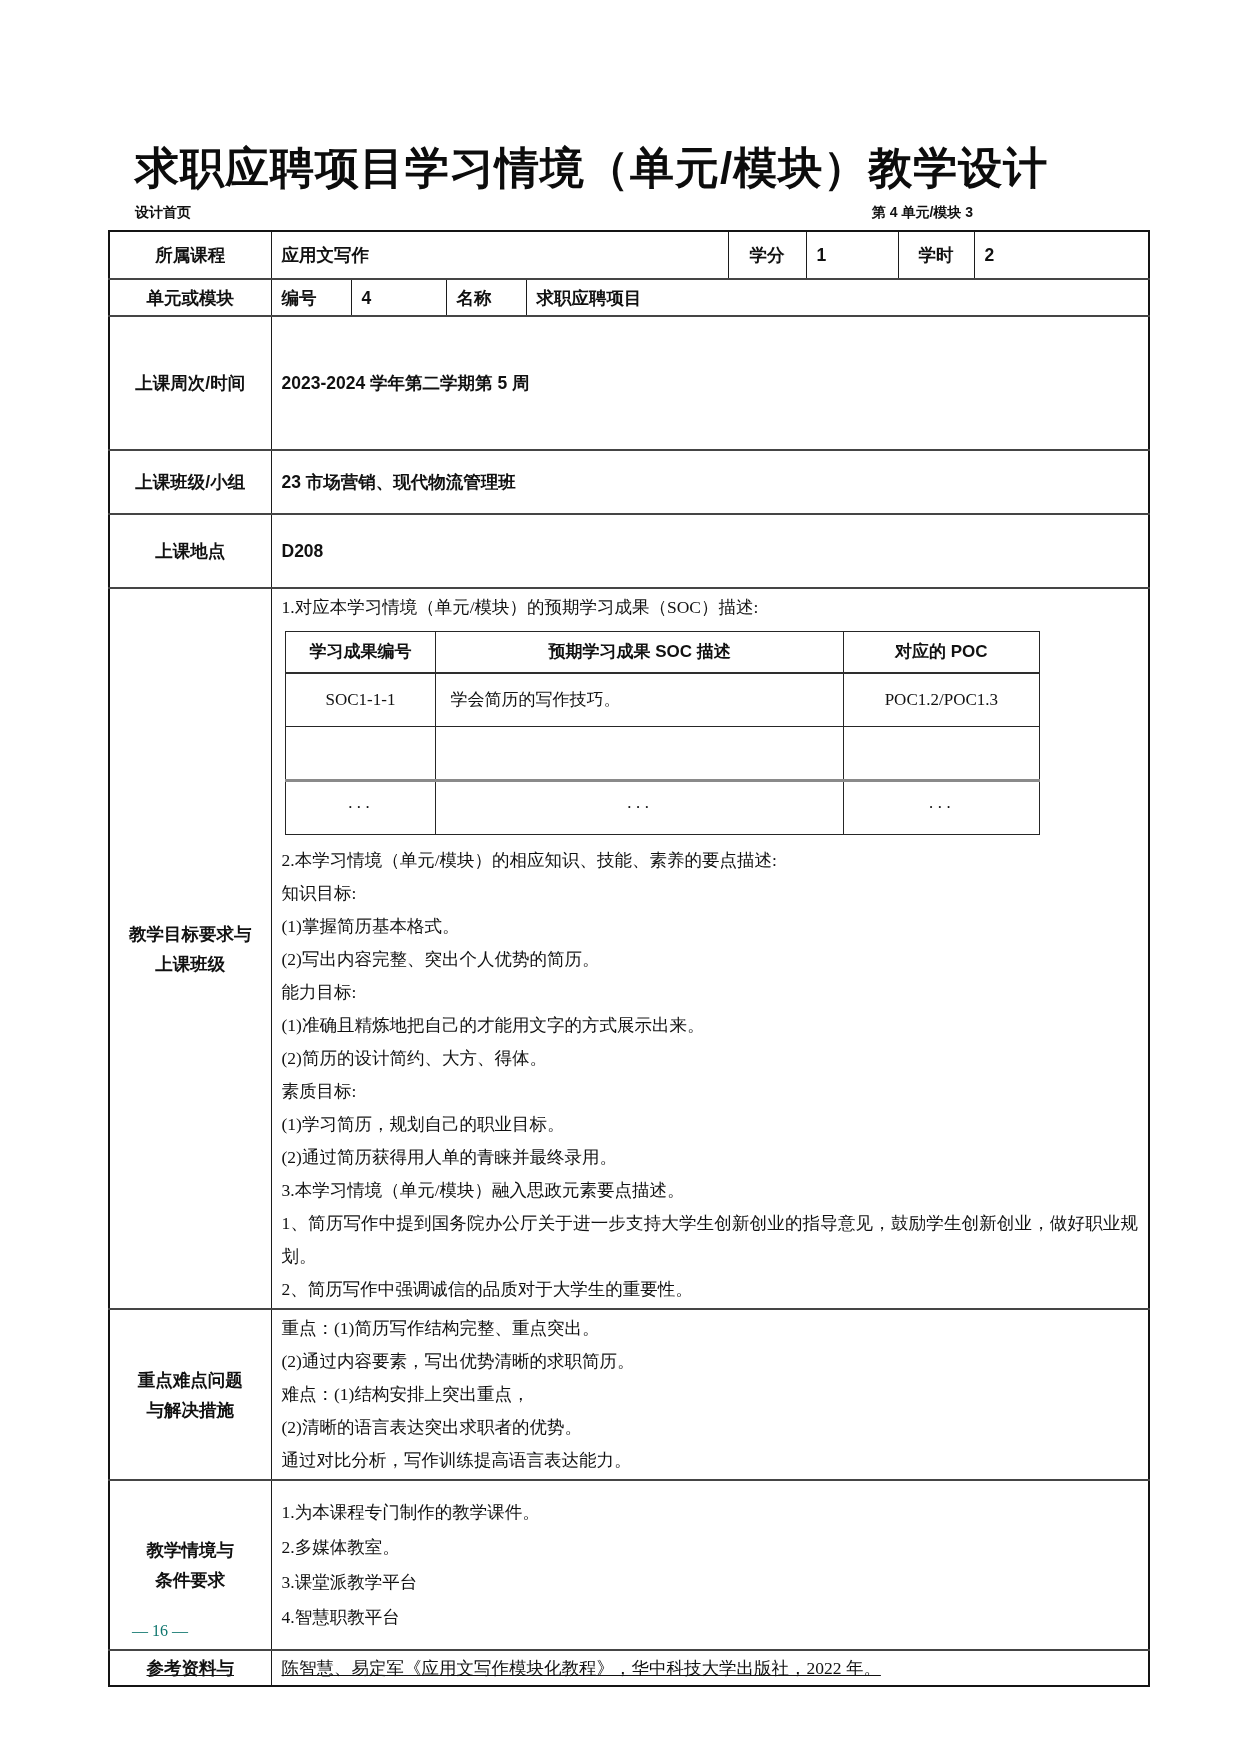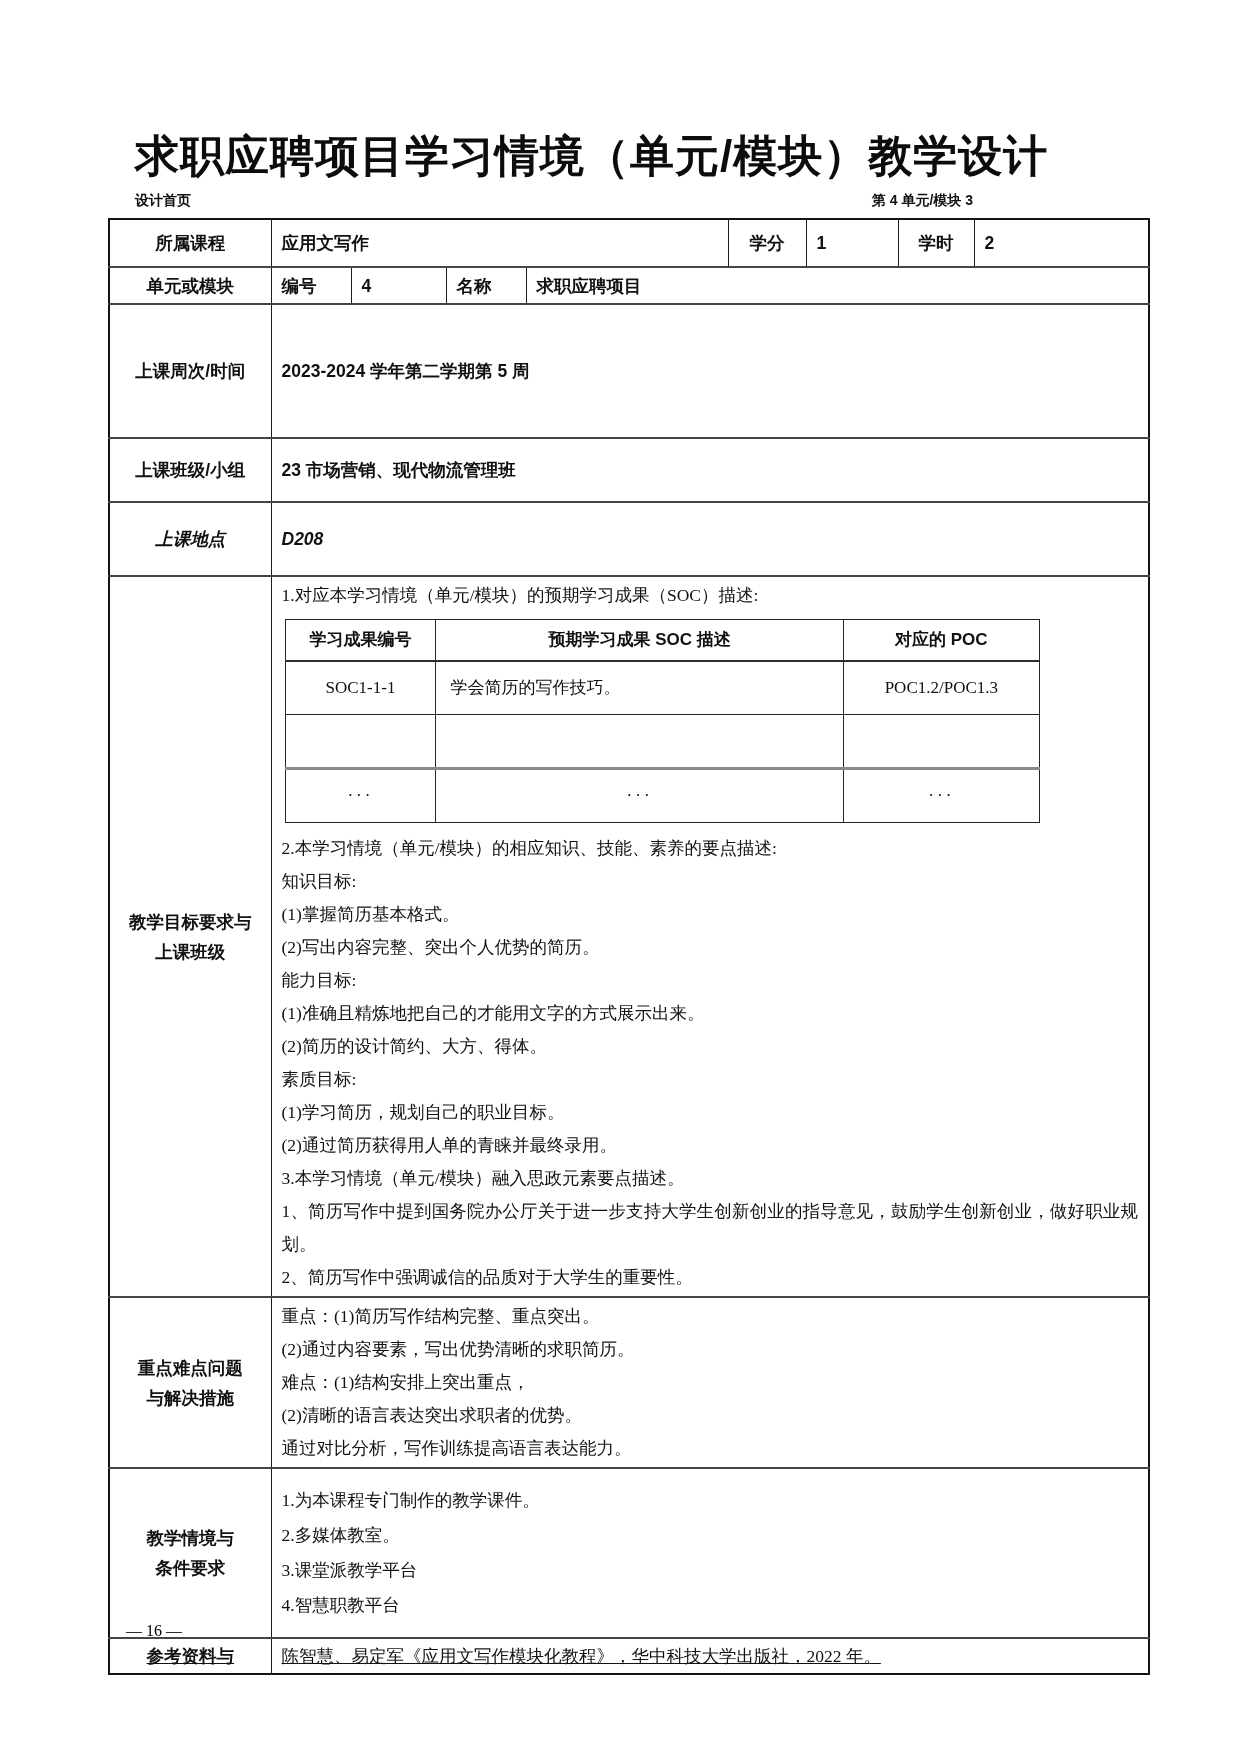--- a/index.html
+++ b/index.html
@@ -4,21 +4,21 @@
 <style>
   html,body{margin:0;padding:0;background:#e8e8e8;}
   .page{
     position:relative;
     width:1240px;height:1753px;
     background:#ffffff;
     font-family:"Liberation Serif","DejaVu Serif",serif;
     color:#111;
     overflow:hidden;
   }
-  .content{position:absolute;left:108px;top:4px;width:1040px;}
+  .content{position:absolute;left:108px;top:16px;width:1040px;}
   .doc-title{
     margin:126px 0 6px 27px;
     font-family:"Liberation Sans","DejaVu Sans",sans-serif;
     font-weight:bold;font-size:44px;line-height:52px;
     letter-spacing:1px;color:#0c0c0c;white-space:nowrap;
   }
   .subhead{
     display:flex;justify-content:space-between;align-items:flex-end;
     font-family:"Liberation Sans","DejaVu Sans",sans-serif;
     font-weight:bold;font-size:14px;
@@ -62,22 +62,22 @@
   }
   table.soc tr.soc-head td{
     font-family:"Liberation Sans","DejaVu Sans",sans-serif;
     font-weight:bold;height:32px;border-bottom:2.2px solid #2e2e2e;
   }
   table.soc tr.soc-row td{height:44px;}
   table.soc tr.soc-row .soc-desc{text-align:left;padding-left:14px;}
   table.soc tr.soc-empty td{height:44px;}
   table.soc tr.soc-dots td{height:44px;border-top:3px solid #8a8a8a;letter-spacing:3px;}
   .footer{
-    position:absolute;left:126px;top:1622px;
-    font-size:16px;font-family:"Liberation Serif","DejaVu Serif",serif;color:#000000;
+    position:absolute;left:132px;top:1622px;
+    font-size:16px;font-family:"Liberation Serif","DejaVu Serif",serif;color:#0f766e;
   }
   
   col.c1{width:162px;} col.c2{width:80px;} col.c3{width:95px;}
   col.c4{width:80px;}  col.c5{width:202px;} col.c6{width:78px;}
   col.c7{width:92px;}  col.c8{width:76px;}  col.c9{width:175px;}
 </style>
 </head>
 <body>
 
 <div class="page">
@@ -124,21 +124,21 @@
         <tr style="height:134px;">
           <td class="lab">上课周次/时间</td>
           <td class="bval top" colspan="8">2023-2024 学年第二学期第 5 周</td>
         </tr>
 
         <tr style="height:64px;">
           <td class="lab">上课班级/小组</td>
           <td class="bval top" colspan="8">23 市场营销、现代物流管理班</td>
         </tr>
 
-        <tr style="height:74px;font-style:italic;">
+        <tr style="height:74px;">
           <td class="lab">上课地点</td>
           <td class="bval bottom" colspan="8">D208</td>
         </tr>
 
         <tr>
           <td class="lab">
             <div>教学目标要求与</div>
             <div>上课班级</div>
           </td>
           <td class="body-cell" colspan="8">

